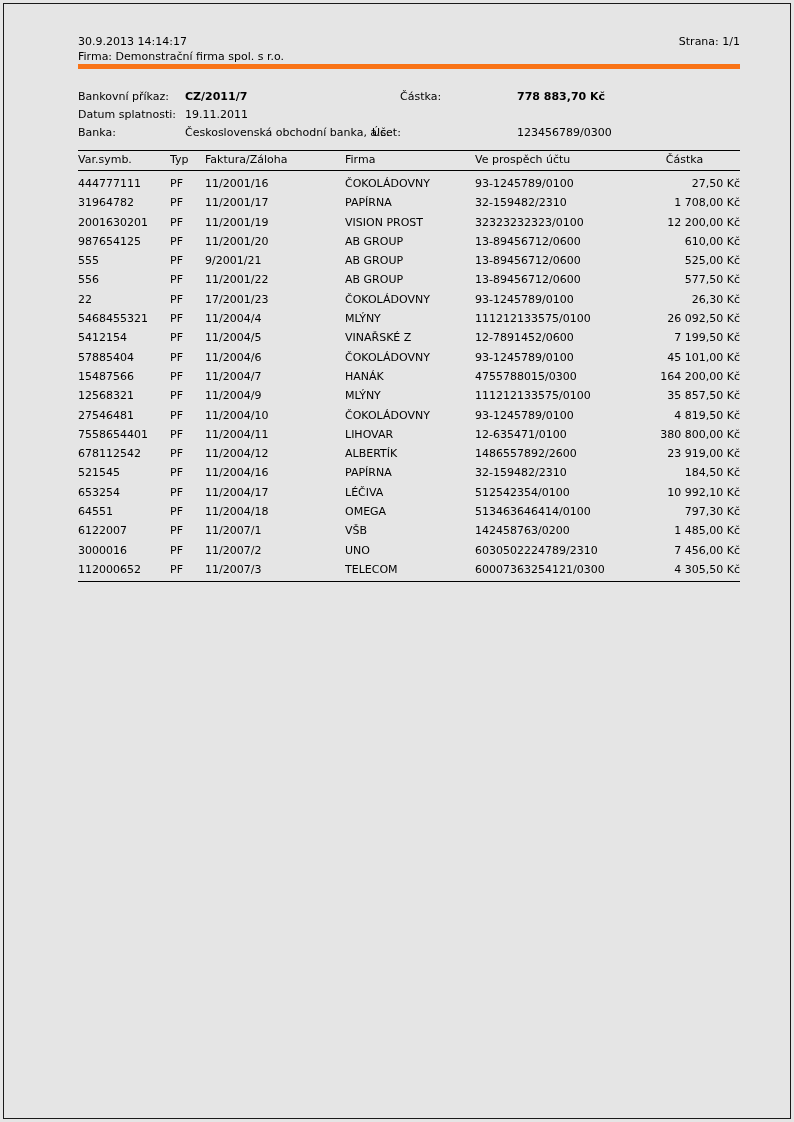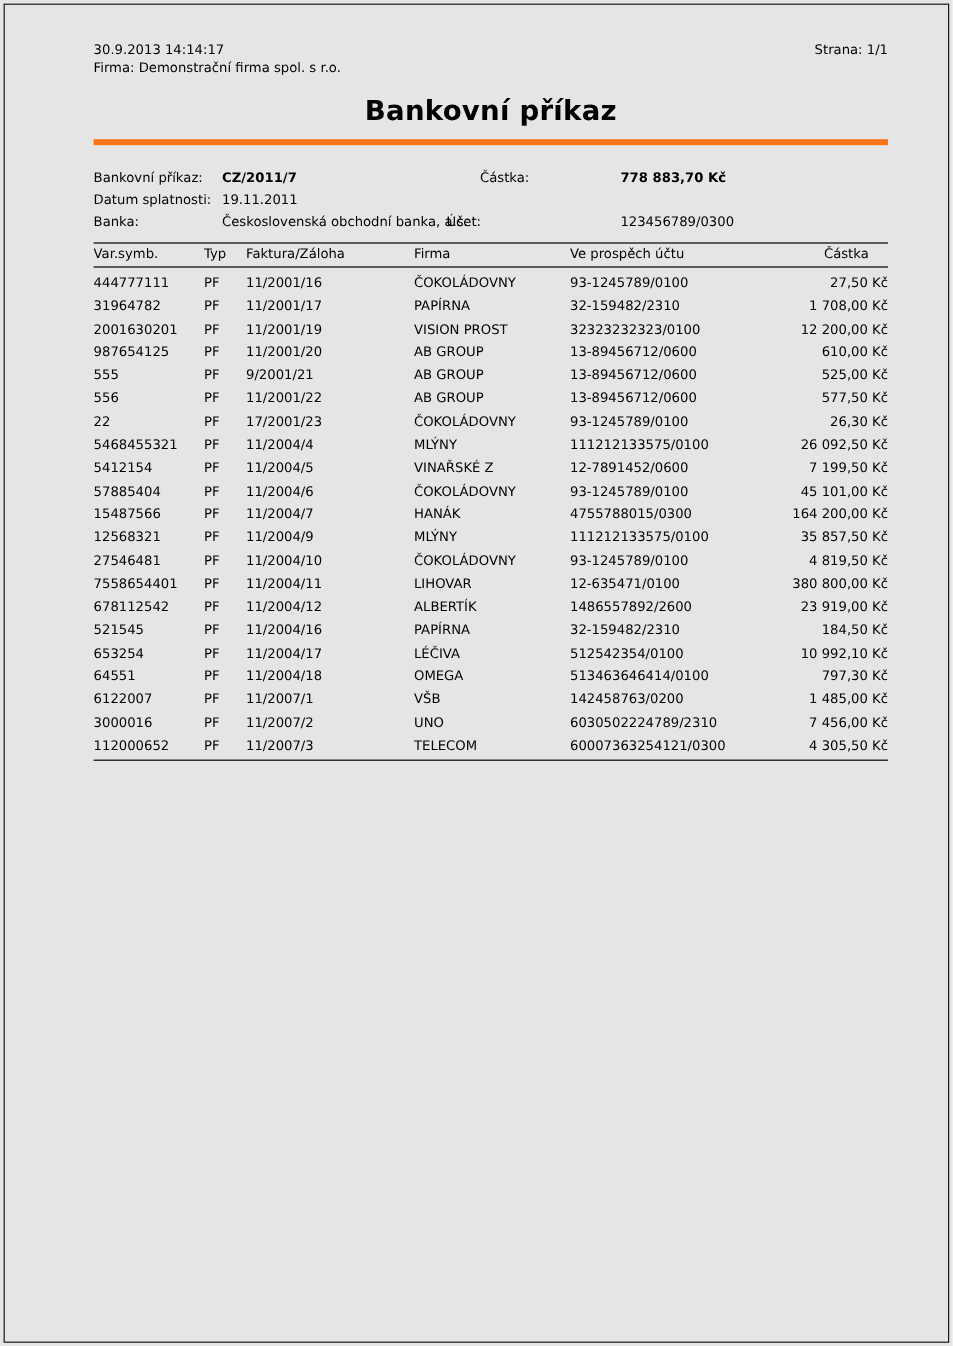--- a/index.html
+++ b/index.html
@@ -62,38 +62,37 @@
     border-bottom:1px solid #000;
     padding-top:3px;padding-bottom:2px;
   }
   .cell{display:inline-block;overflow:hidden;}
   .c0{width:92px;}
   .c1{width:35px;}
   .c2{width:140px;}
   .c3{width:130px;}
   .c4{width:170px;}
   .c5{flex:1;text-align:right;}
-  .thead .c5{padding-right:16px;box-sizing:border-box;}
+  .thead .c5{padding-right:16px;box-sizing:border-box;text-align:center;}
 </style>
 </head>
 <body>
 
 <div class="page">
   <div class="page-border"></div>
   <div class="content">
 
     <div class="meta-row">
       <div>
         <div>30.9.2013 14:14:17</div>
         <div>Firma: Demonstrační firma spol. s r.o.</div>
       </div>
       <div>Strana: 1/1</div>
     </div>
 
-    <div class="report-title">Bankovní příkaz</div>
 
     <div class="header-block">
       <div class="hrow">
         <span class="hl w-label">Bankovní příkaz:</span>
         <span class="hl w-ordval bold">CZ/2011/7</span>
         <span class="hl w-amtlabel">Částka:</span>
         <span class="hl bold">778 883,70 Kč</span>
       </div>
       <div class="hrow">
         <span class="hl w-label">Datum splatnosti:</span>

